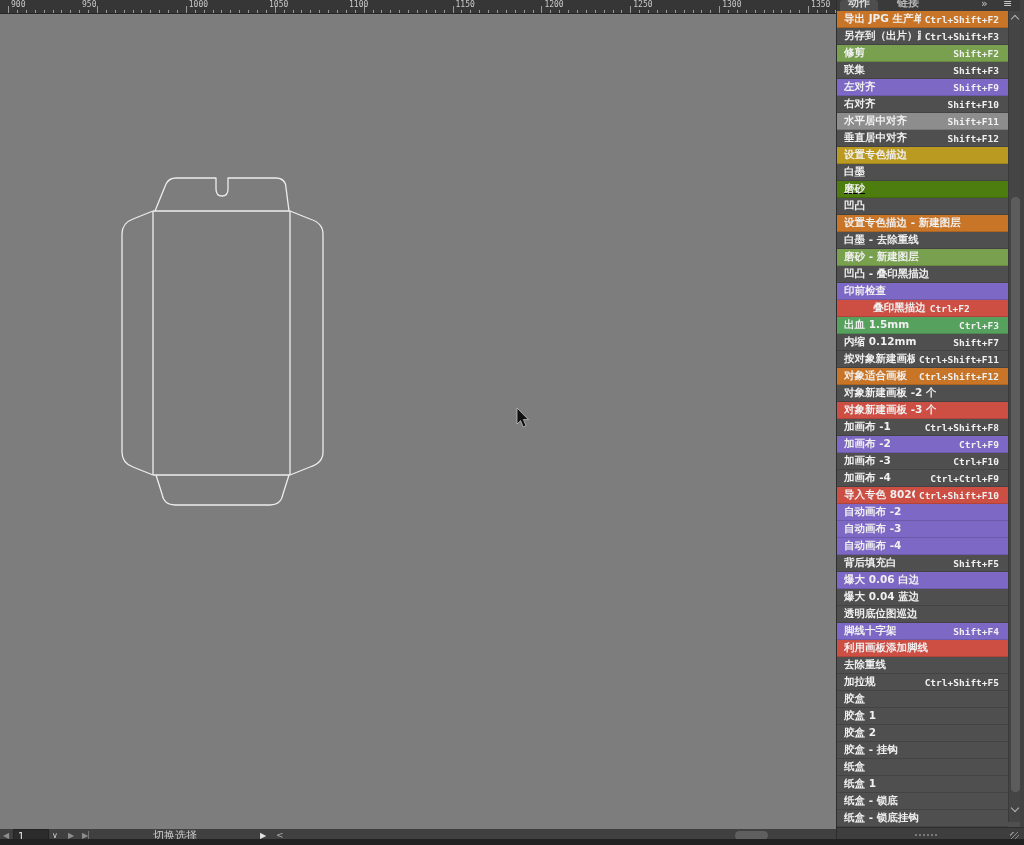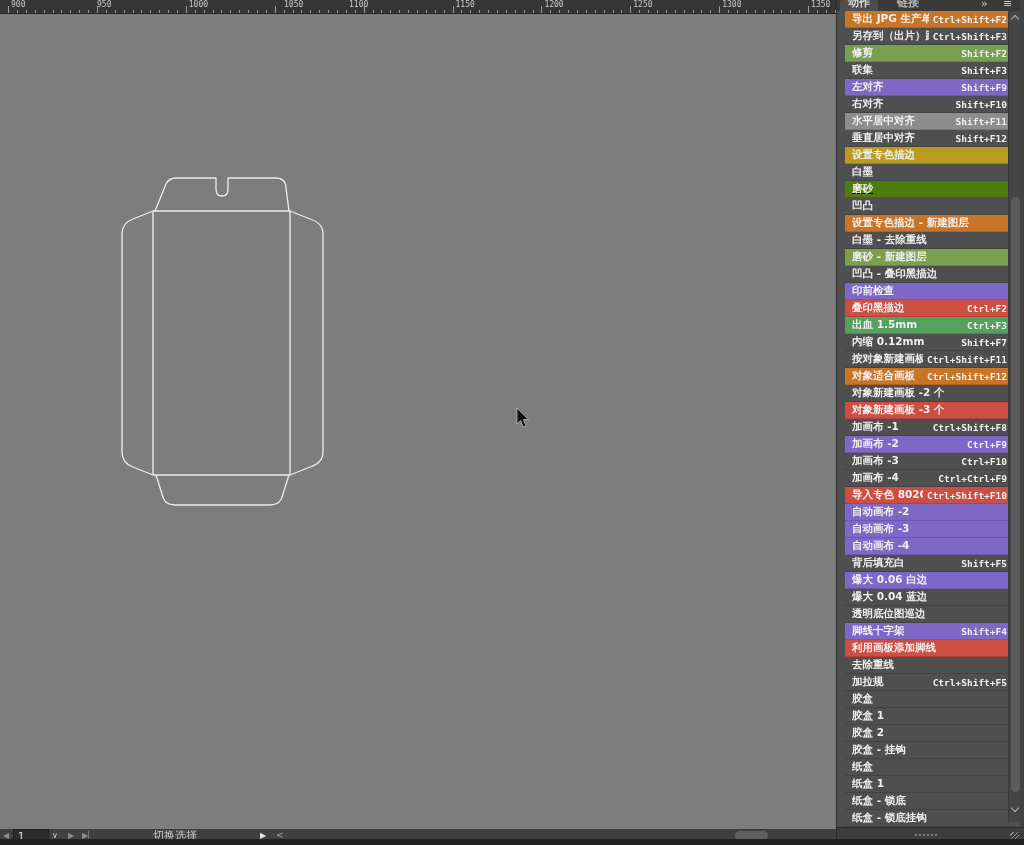--- a/index.html
+++ b/index.html
@@ -44,21 +44,21 @@
                 overflow:hidden;}
   .tab{position:absolute;top:0;height:16px;padding:0 8px;font-size:11px;font-weight:bold;
        color:#dcdcdc;}
   .tab span{display:block;margin-top:-5px;}
   .tab.active{left:3px;background:#4e4e4e;border-radius:3px 3px 0 0;}
   .tab.inactive{left:52px;color:#b5b5b5;}
   .hdr-ic{position:absolute;top:-3px;font-size:11px;color:#c7c7c7;}
   .hdr-ic.collapse{left:144px;}
   .hdr-ic.menu{left:166px;}
 
-  .panel-list{position:absolute;left:0;top:11px;width:171px;padding-left:8px;}
+  .panel-list{position:absolute;left:0;top:11px;width:171px;}
   .action-row{height:17px;box-sizing:border-box;display:flex;align-items:center;
               justify-content:space-between;padding:0 9px 0 7px;
               border-bottom:1px solid rgba(0,0,0,0.14);overflow:hidden;}
   .action-row .lbl{font-size:10.5px;font-weight:bold;color:#f0f0f0;white-space:nowrap;
                    overflow:hidden;}
   .action-row .sc{font-size:9.5px;font-weight:bold;color:#f0f0f0;white-space:nowrap;
                   flex-shrink:0;margin-left:4px;font-family:"DejaVu Sans Mono",monospace;}
 
   
   .vscroll{position:absolute;left:171px;top:11px;width:12px;height:811px;background:#454545;
@@ -176,25 +176,25 @@
       <div class="tick" style="left: 781.4px; height: 3px;"></div>
       <div class="tick" style="left: 790.3px; height: 3px;"></div>
       <div class="tick" style="left: 799.2px; height: 3px;"></div>
       <div class="tick" style="left: 808.1px; height: 3px;"></div>
       <div class="tick" style="left: 817px; height: 3px;"></div>
       <div class="tick" style="left: 825.9px; height: 3px;"></div>
       <div class="tick" style="left: 834.8px; height: 3px;"></div>
       <div class="tick" style="left: 8px; height: 7px;"></div>
       <span class="rlabel" style="left: 11px;">900</span>
       <div class="tick" style="left: 96.9px; height: 7px;"></div>
-      <span class="rlabel" style="left: 97px;">950</span>
+      <span class="rlabel" style="left: 82px;">950</span>
       <div class="tick" style="left: 185.8px; height: 7px;"></div>
       <span class="rlabel" style="left: 188.8px;">1000</span>
       <div class="tick" style="left: 274.7px; height: 7px;"></div>
-      <span class="rlabel" style="left: 284px;">1050</span>
+      <span class="rlabel" style="left: 269px;">1050</span>
       <div class="tick" style="left: 363.6px; height: 7px;"></div>
       <span class="rlabel" style="left: 349px;">1100</span>
       <div class="tick" style="left: 452.5px; height: 7px;"></div>
       <span class="rlabel" style="left: 455.5px;">1150</span>
       <div class="tick" style="left: 541.4px; height: 7px;"></div>
       <span class="rlabel" style="left: 544.4px;">1200</span>
       <div class="tick" style="left: 630.3px; height: 7px;"></div>
       <span class="rlabel" style="left: 633.3px;">1250</span>
       <div class="tick" style="left: 719.2px; height: 7px;"></div>
       <span class="rlabel" style="left: 722.2px;">1300</span>
@@ -292,21 +292,21 @@
         </div>
         <div class="action-row" style="background: rgb(121, 160, 79);">
           <span class="lbl">磨砂 - 新建图层</span>
         </div>
         <div class="action-row">
           <span class="lbl">凹凸 - 叠印黑描边</span>
         </div>
         <div class="action-row" style="background: rgb(126, 104, 198);">
           <span class="lbl">印前检查</span>
         </div>
-        <div class="action-row" style="background: rgb(205, 79, 68);">
+        <div class="action-row" style="background: rgb(205, 79, 68); justify-content: center;">
           <span class="lbl">叠印黑描边</span>
           <span class="sc">Ctrl+F2</span>
         </div>
         <div class="action-row" style="background: rgb(86, 161, 93);">
           <span class="lbl">出血 1.5mm</span>
           <span class="sc">Ctrl+F3</span>
         </div>
         <div class="action-row">
           <span class="lbl">内缩 0.12mm</span>
           <span class="sc">Shift+F7</span>

